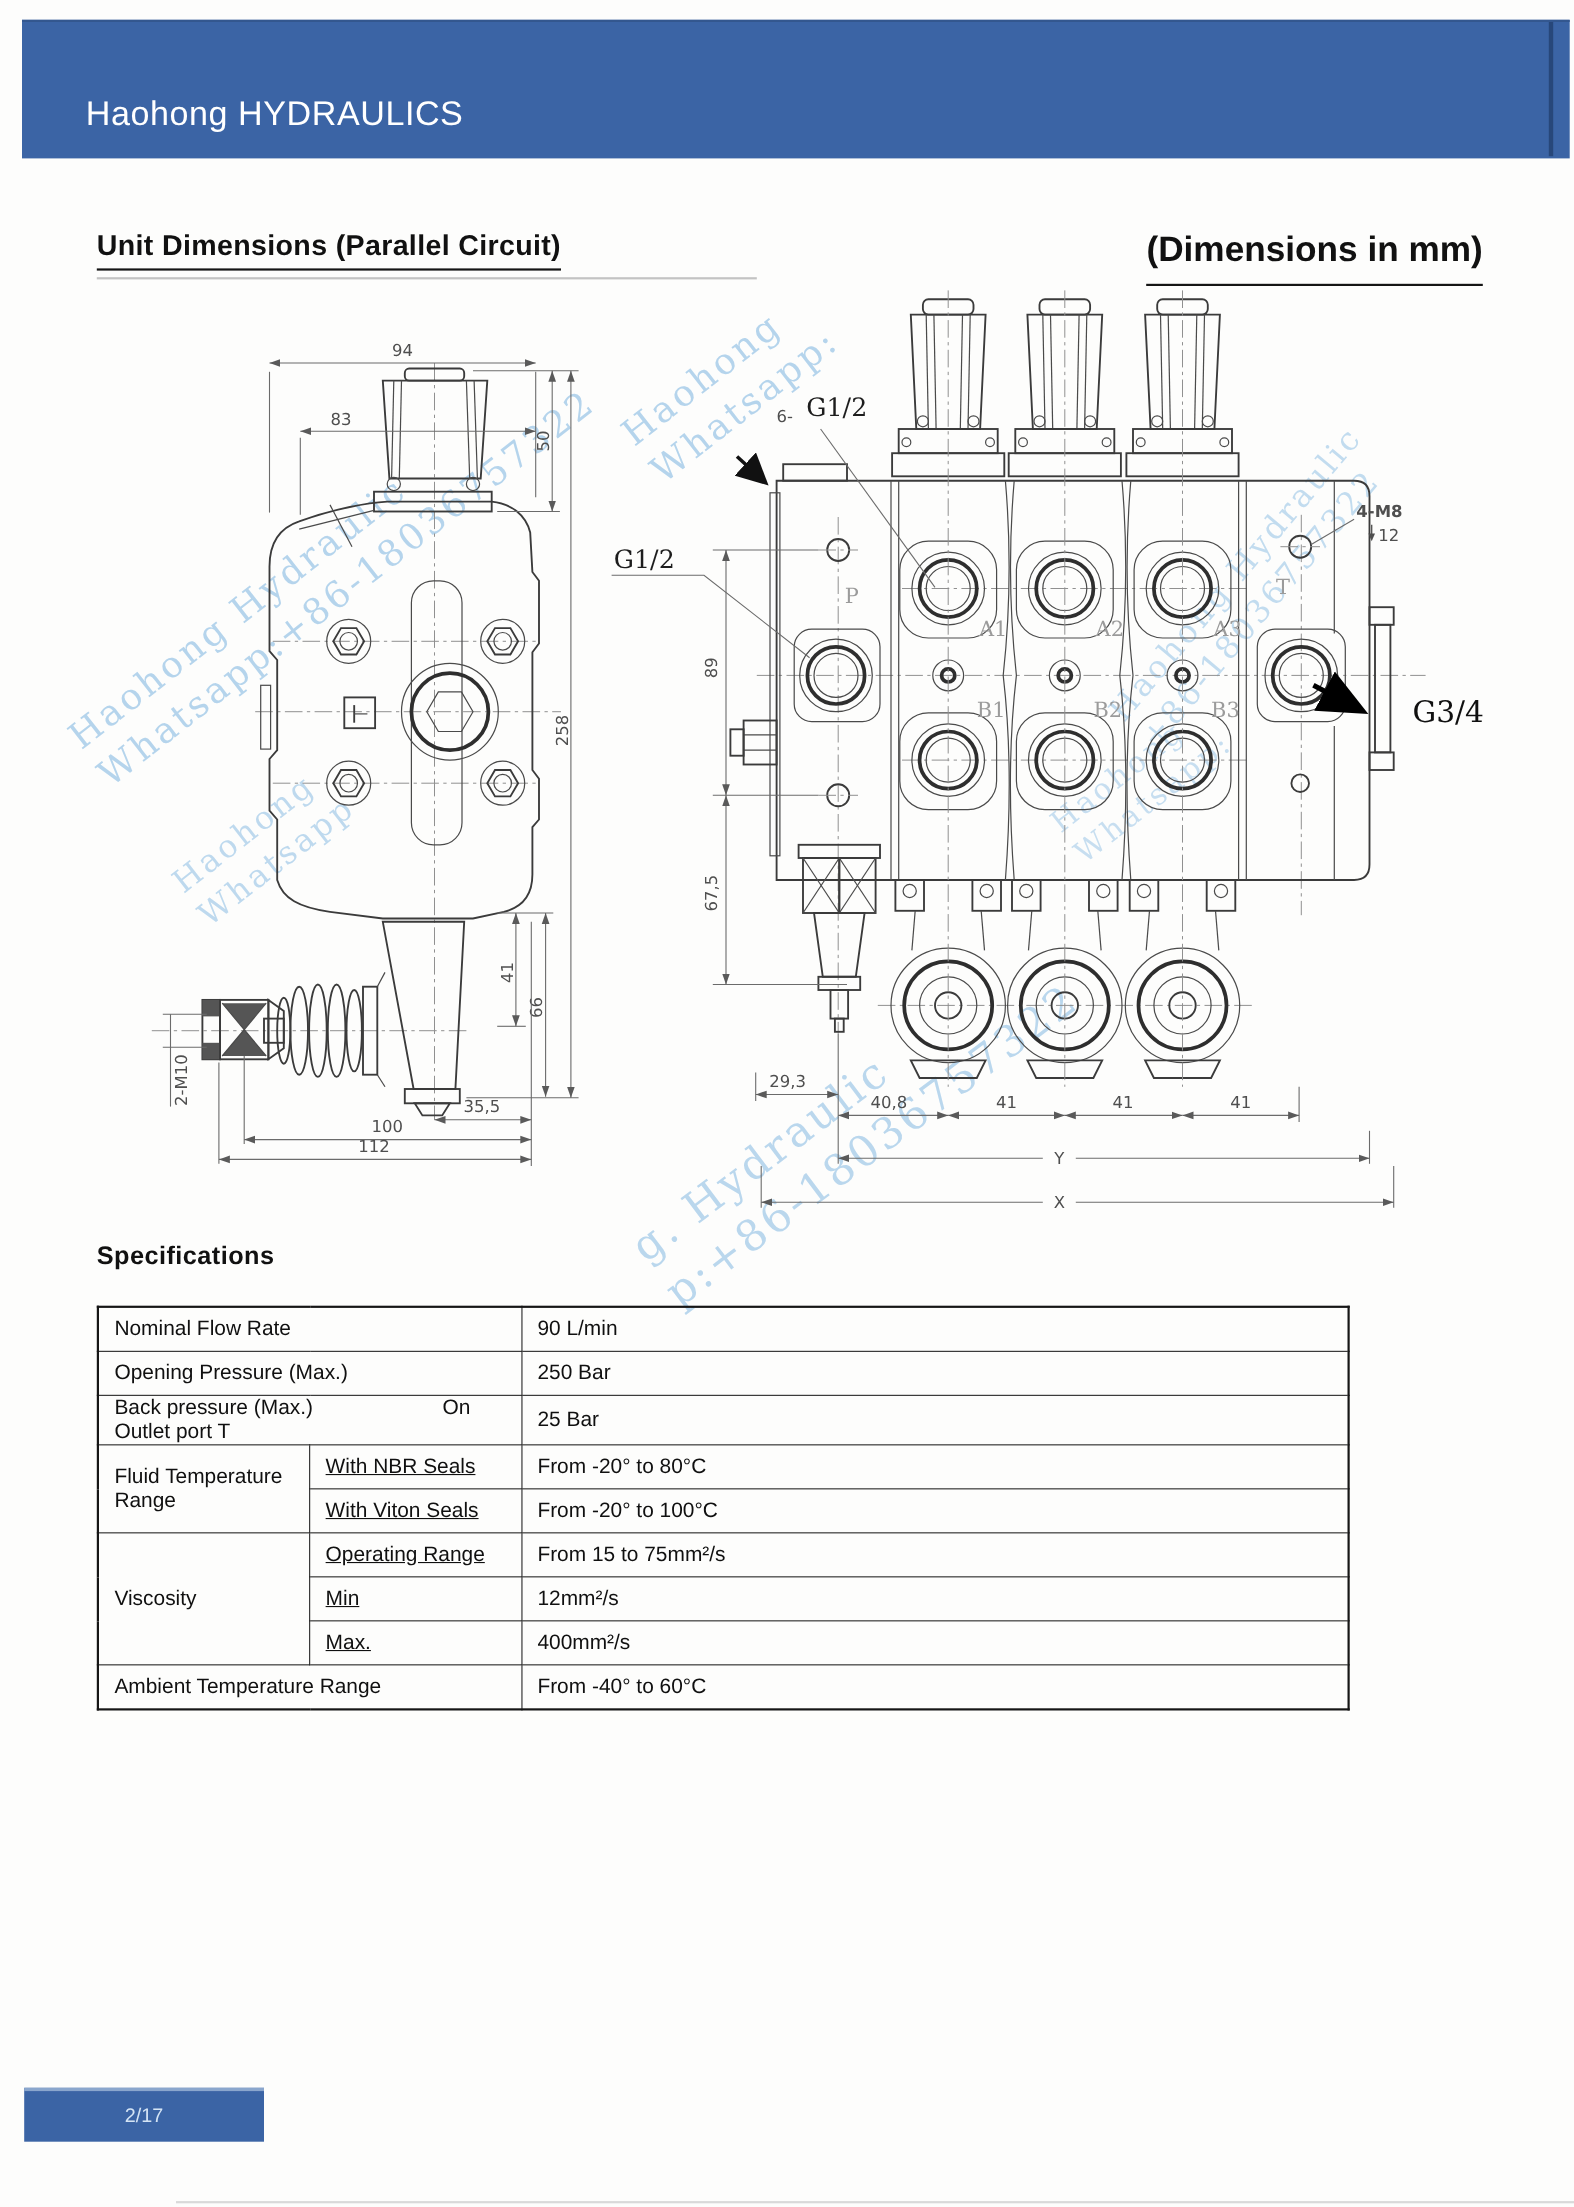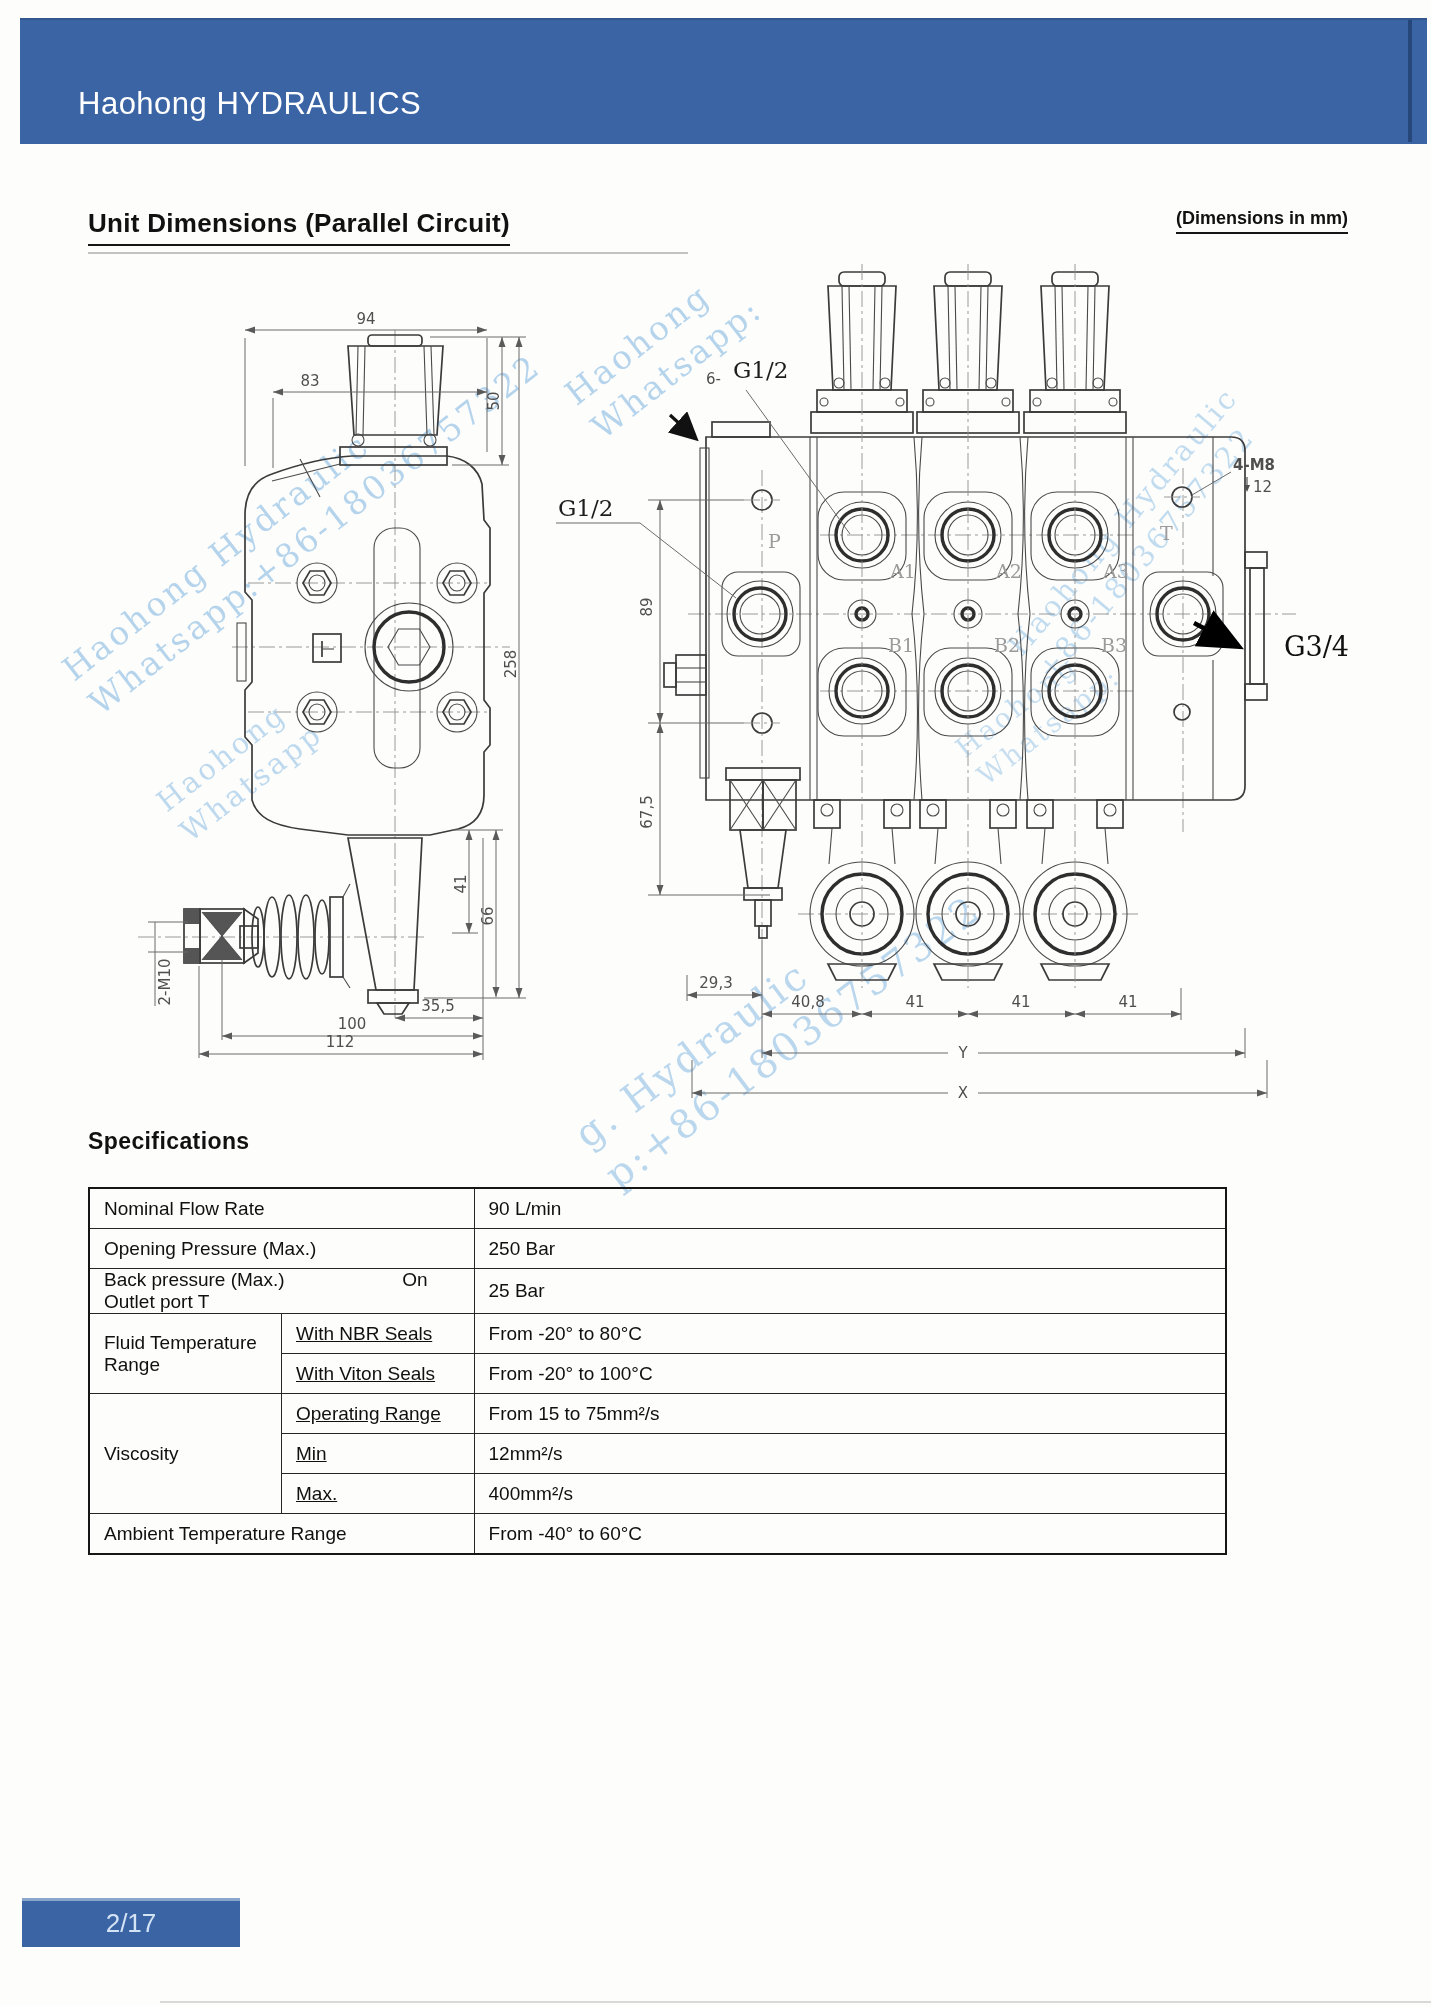--- a/index.html
+++ b/index.html
@@ -10,22 +10,22 @@
   .header-bar{position:absolute;left:20px;top:18px;width:1386px;height:124px;
               background:#3b64a5;border-top:2px solid #33578f;padding-left:21px;}
   .logo{position:absolute;left:58px;top:66px;font-size:31px;color:#fff;
         letter-spacing:.5px;font-family:"Liberation Sans",sans-serif;}
   .header-accent{position:absolute;left:1408px;top:20px;width:4px;height:122px;background:#27477a;}
 
   
   .page-title{position:absolute;left:88px;top:208px;font-size:26px;font-weight:bold;
               letter-spacing:.3px;border-bottom:2.5px solid #151515;padding-bottom:5px;}
   .title-shadow{position:absolute;left:88px;top:252px;width:600px;height:2px;background:#c3c3c3;}
-  .dims-note{position:absolute;right:83px;top:208px;font-size:18px;font-weight:bold;
-             border-bottom:2.5px solid #151515;padding-bottom:3px;}
+  .dims-note{position:absolute;right:83px;top:208px;font-size:32px;font-weight:bold;
+             border-bottom:2.5px solid #151515;padding-bottom:13px;}
 
   
   .wm{position:absolute;color:#a4cbe9;font-family:"DejaVu Serif",serif;
       letter-spacing:3px;line-height:1.3;pointer-events:none;white-space:nowrap;opacity:.8;}
   .wm1{left:664px;top:352px;font-size:33px;transform:translate(-50%,-50%) rotate(-38deg);}
   .wm2{left:302px;top:518px;font-size:33px;transform:translate(-50%,-50%) rotate(-38deg);}
   .wm3{left:240px;top:768px;font-size:29px;transform:translate(-50%,-50%) rotate(-38deg);opacity:.7;}
   .wm4{left:1138px;top:534px;font-size:29px;transform:translate(-50%,-50%) rotate(-50deg);opacity:.65;}
   .wm5{left:778px;top:1022px;font-size:39px;transform:translate(-50%,-50%) rotate(-37deg);opacity:.75;}
   .wm6{left:1038px;top:712px;font-size:27px;transform:translate(-50%,-50%) rotate(-38deg);opacity:.6;}
@@ -49,21 +49,21 @@
              table-layout:fixed;font-size:19px;color:#101010;}
   table.spec td{border:1.5px solid #262626;height:39px;padding:0 0 0 14px;vertical-align:middle;}
   table.spec{border:2.5px solid #161616;}
   td.c1{width:313px;padding-left:20px;}
   td.c2{width:321px;text-decoration:underline;}
   td.c3{width:626px;padding-left:23px;}
   .lbl-inline{display:inline-block;width:293px;}
 
   
   .page-badge{position:absolute;left:22px;top:1898px;width:218px;height:46px;background:#3b64a5;
-              border-top:3px solid #8aa6cd;color:#d4e4f5;font-size:26px;line-height:44px;text-align:center;}
+              border-top:3px solid #8aa6cd;color:#d4e4f5;font-size:18px;line-height:44px;text-align:center;}
   .bottom-rule{position:absolute;left:160px;top:2001px;width:1271px;height:2px;background:#d9d9d9;}
 </style>
 </head>
 <body>
 
 <div class="header-bar">
   <div class="logo">Haohong HYDRAULICS</div>
 </div>
 <div class="header-accent"></div>
 

